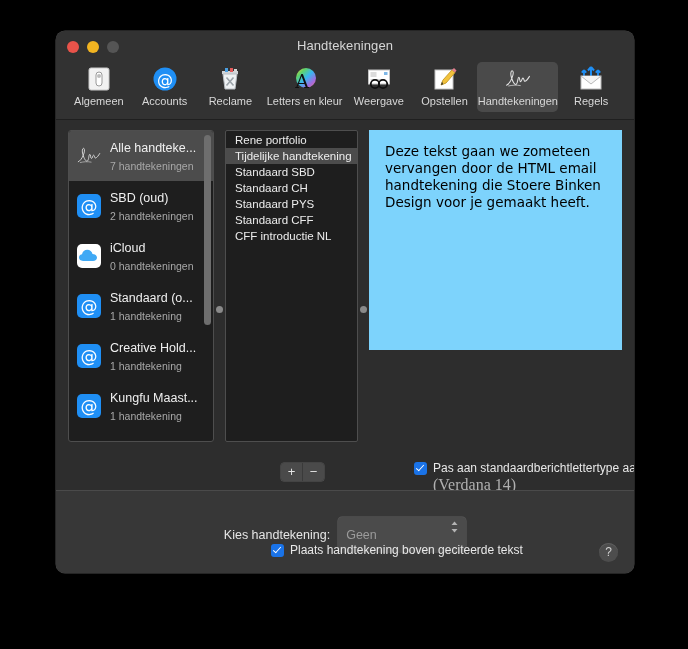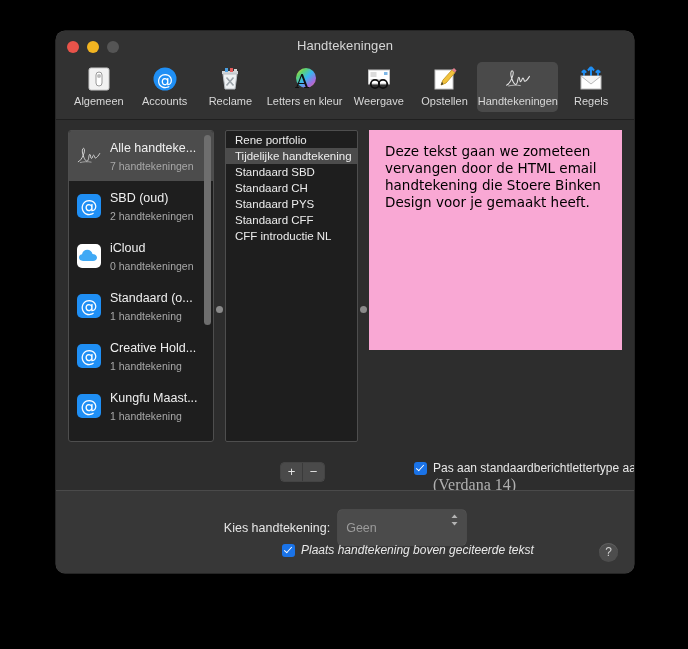--- a/index.html
+++ b/index.html
@@ -192,21 +192,21 @@
     color: #ececec;
     white-space: nowrap;
     overflow: hidden;
   }
   .sig-row.selected { background: #4c4c4c; }
 
   
   #editor-pane {
     flex: 1;
     height: 220px;
-    background: #f9a8d4;
+    background: #7dd3fc;
     box-sizing: border-box;
     padding: 13px 16px;
     overflow: hidden;
   }
   #editor-text {
     font-family: "DejaVu Sans", sans-serif;
     font-size: 13.5px;
     line-height: 17px;
     color: #000000;
     white-space: pre-line;
@@ -288,21 +288,21 @@
   
   #bottom {
     position: relative;
     height: 83px;
     background: #373737;
     border-top: 1px solid #4a4a4a;
   }
   #chooser-row {
     position: absolute;
     left: 0; right: 0;
-    top: 19px;
+    top: 26px;
     display: flex;
     justify-content: center;
     align-items: center;
   }
   #chooser-label {
     font-size: 12.5px;
     color: #e6e6e6;
     margin-right: 8px;
   }
   #chooser-select {
@@ -324,23 +324,22 @@
   #chooser-arrows {
     position: absolute;
     right: 7px;
     top: 3px;
     width: 9px;
     height: 14px;
   }
 
   #quote-row {
     position: absolute;
-    left: 226px;
+    left: 215px;
     top: 52px;
-    font-style: italic;
   }
   #help-btn {
     position: absolute;
     right: 16px;
     bottom: 12px;
     width: 19px;
     height: 19px;
     border-radius: 50%;
     background: #4d4d4d;
     color: #d0d0d0;

